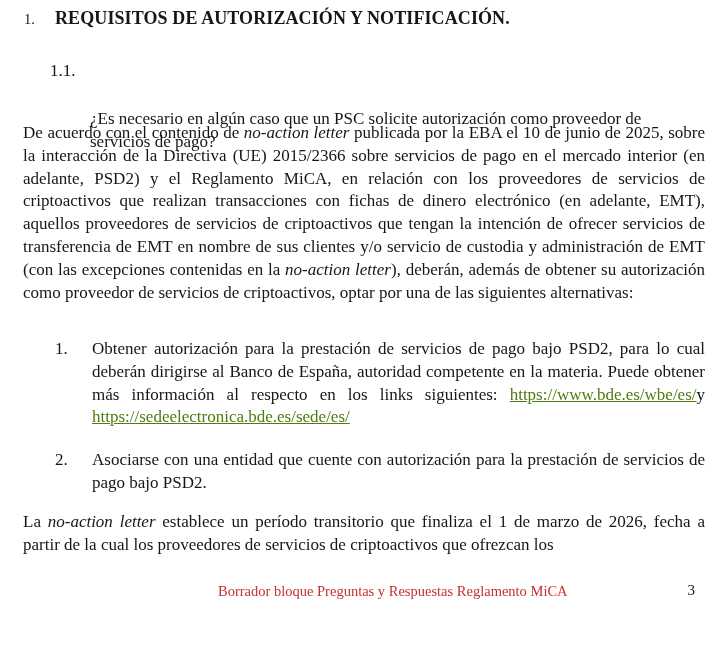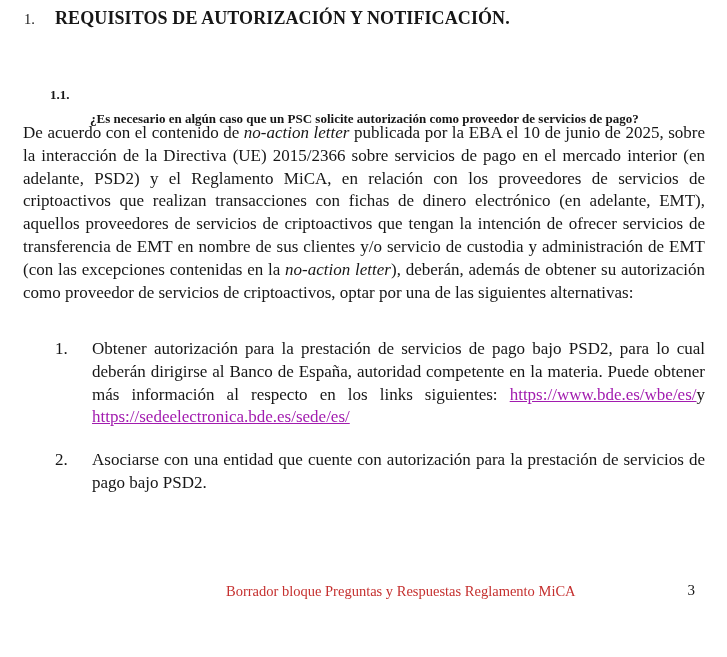--- a/index.html
+++ b/index.html
@@ -38,24 +38,23 @@
     font-weight: bold;
     font-size: 18px;
     letter-spacing: 0.1px;
   }
   
   .subheading {
     position: absolute;
     top: 59px;
     left: 50px;
     display: flex;
-    font-weight: bold;
-    font-size: 13px;
+    font-weight: normal;
+    font-size: 17px;
     line-height: 23px;
-    align-items: center;
   }
   .sh-num {
     min-width: 40px;
   }
   .sh-text {
     width: 613px;
     margin-top: 48px;
   }
   
   .para {
@@ -81,30 +80,30 @@
     min-width: 37px;
   }
   .li-body {
     width: 613px;
     text-align: justify;
   }
   .li1 { top: 338px; }
   .li2 { top: 449px; }
   
   a.doc-link {
-    color: #a21caf;
+    color: #4d7c0f;
     text-decoration: underline;
     cursor: pointer;
     word-break: normal;
   }
   
   .footer {
     position: absolute;
     top: 583px;
-    left: 8px;
+    left: 0;
     right: 0;
     height: 22px;
     font-size: 14.5px;
   }
   .footer-label {
     position: absolute;
     left: 218px;
     top: 0;
     color: #c5302f;
   }
@@ -137,19 +136,20 @@
   <div class="list-item li1">
     <span class="li-num">1.</span>
     <div class="li-body"><span>Obtener autorización para la prestación de servicios de pago bajo PSD2, para lo cual deberán dirigirse al Banco de España, autoridad competente en la materia. Puede obtener más información al respecto en los links siguientes: </span><a class="doc-link" href="#">https://www.bde.es/wbe/es/</a><span>y </span><a class="doc-link" href="#">https://sedeelectronica.bde.es/sede/es/</a></div>
   </div>
 
   <div class="list-item li2">
     <span class="li-num">2.</span>
     <div class="li-body"><span>Asociarse con una entidad que cuente con autorización para la prestación de servicios de pago bajo PSD2.</span></div>
   </div>
 
+  <p class="para para2"><span>La </span><i>no-action letter</i><span> establece un período transitorio que finaliza el 1 de marzo de 2026, fecha a partir de la cual los proveedores de servicios de criptoactivos que ofrezcan los</span></p>
 
   <div class="footer">
     <span class="footer-label">Borrador bloque Preguntas y Respuestas Reglamento MiCA</span>
     <span class="footer-page">3</span>
   </div>
 
 </div>
 
 </body></html>

